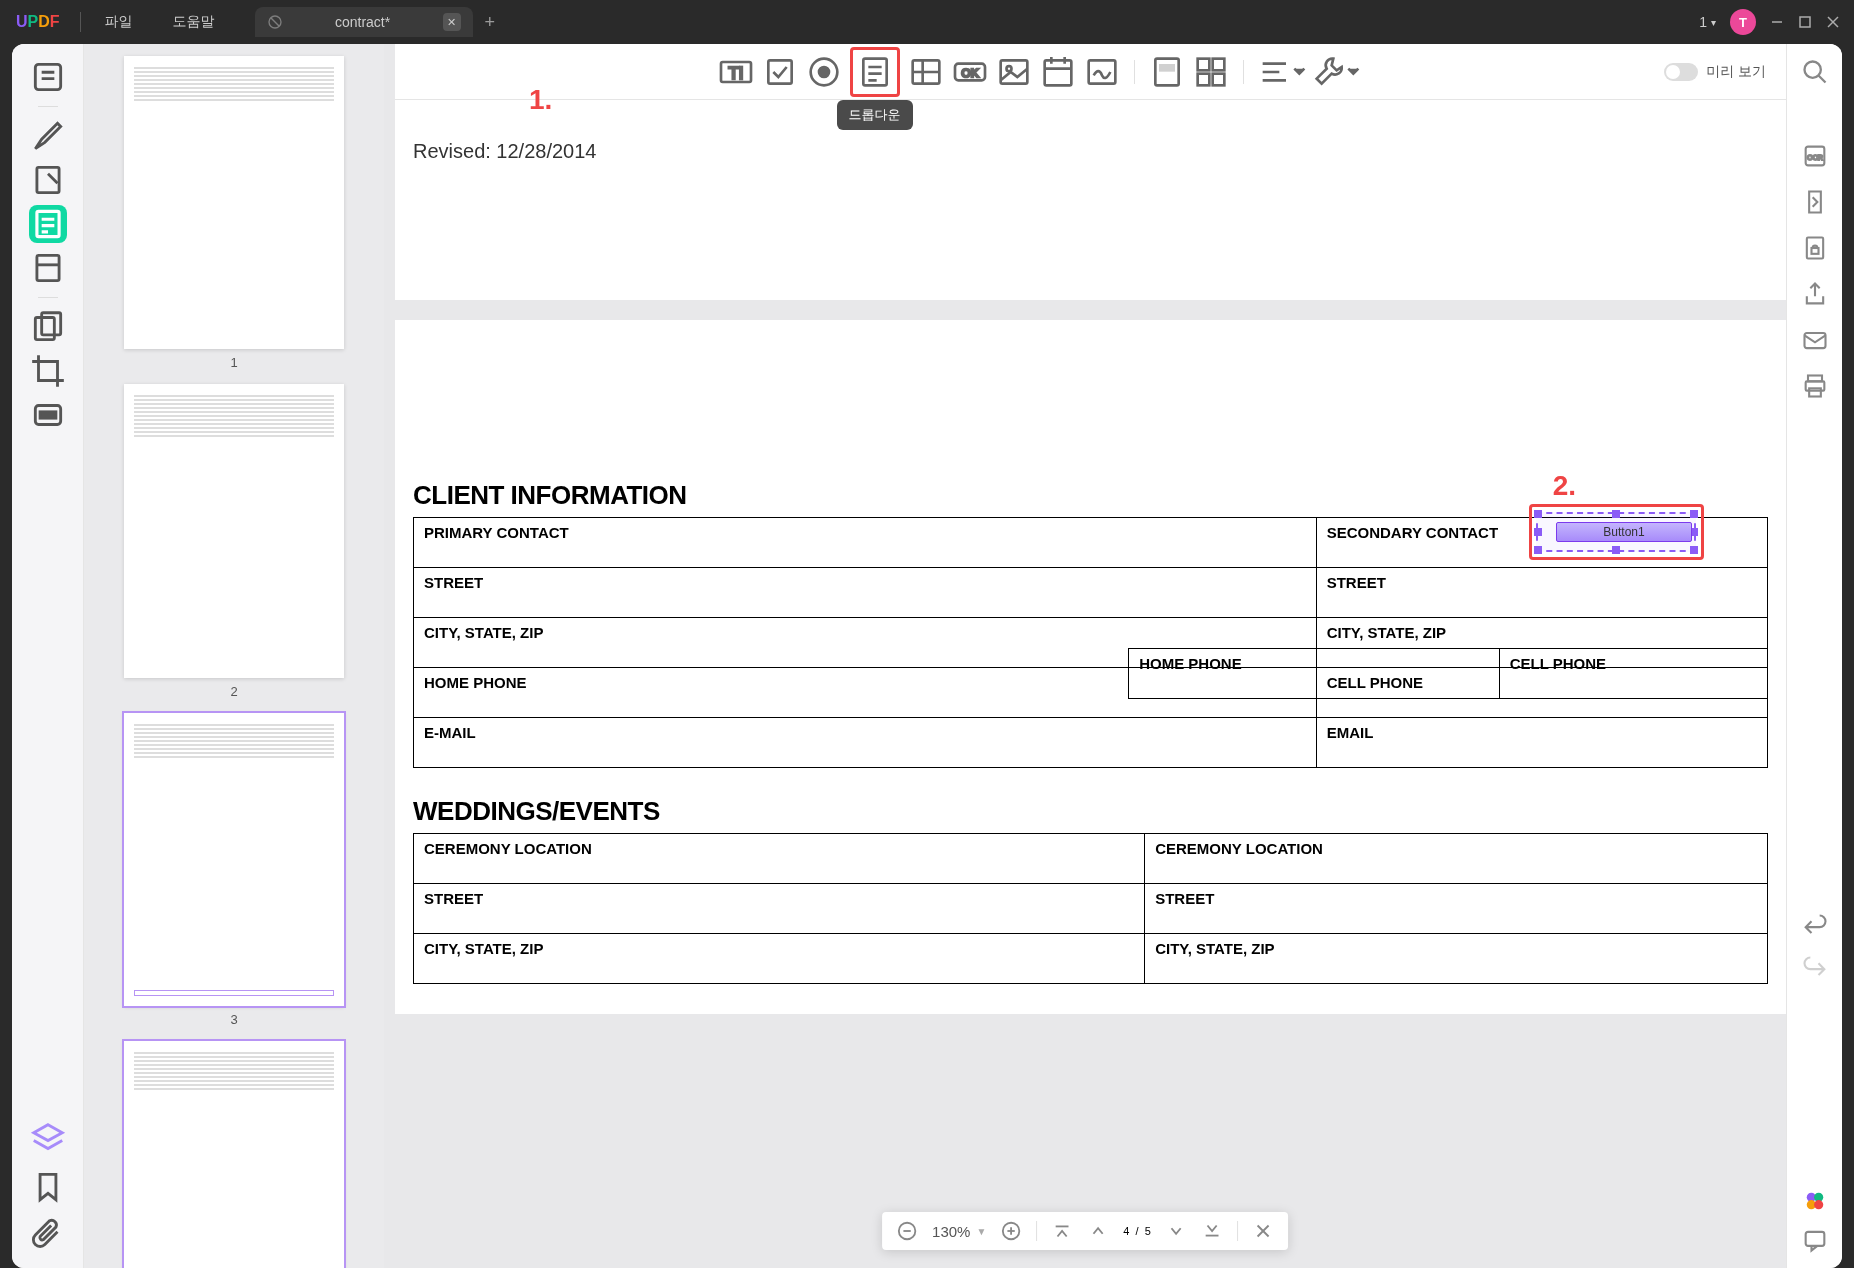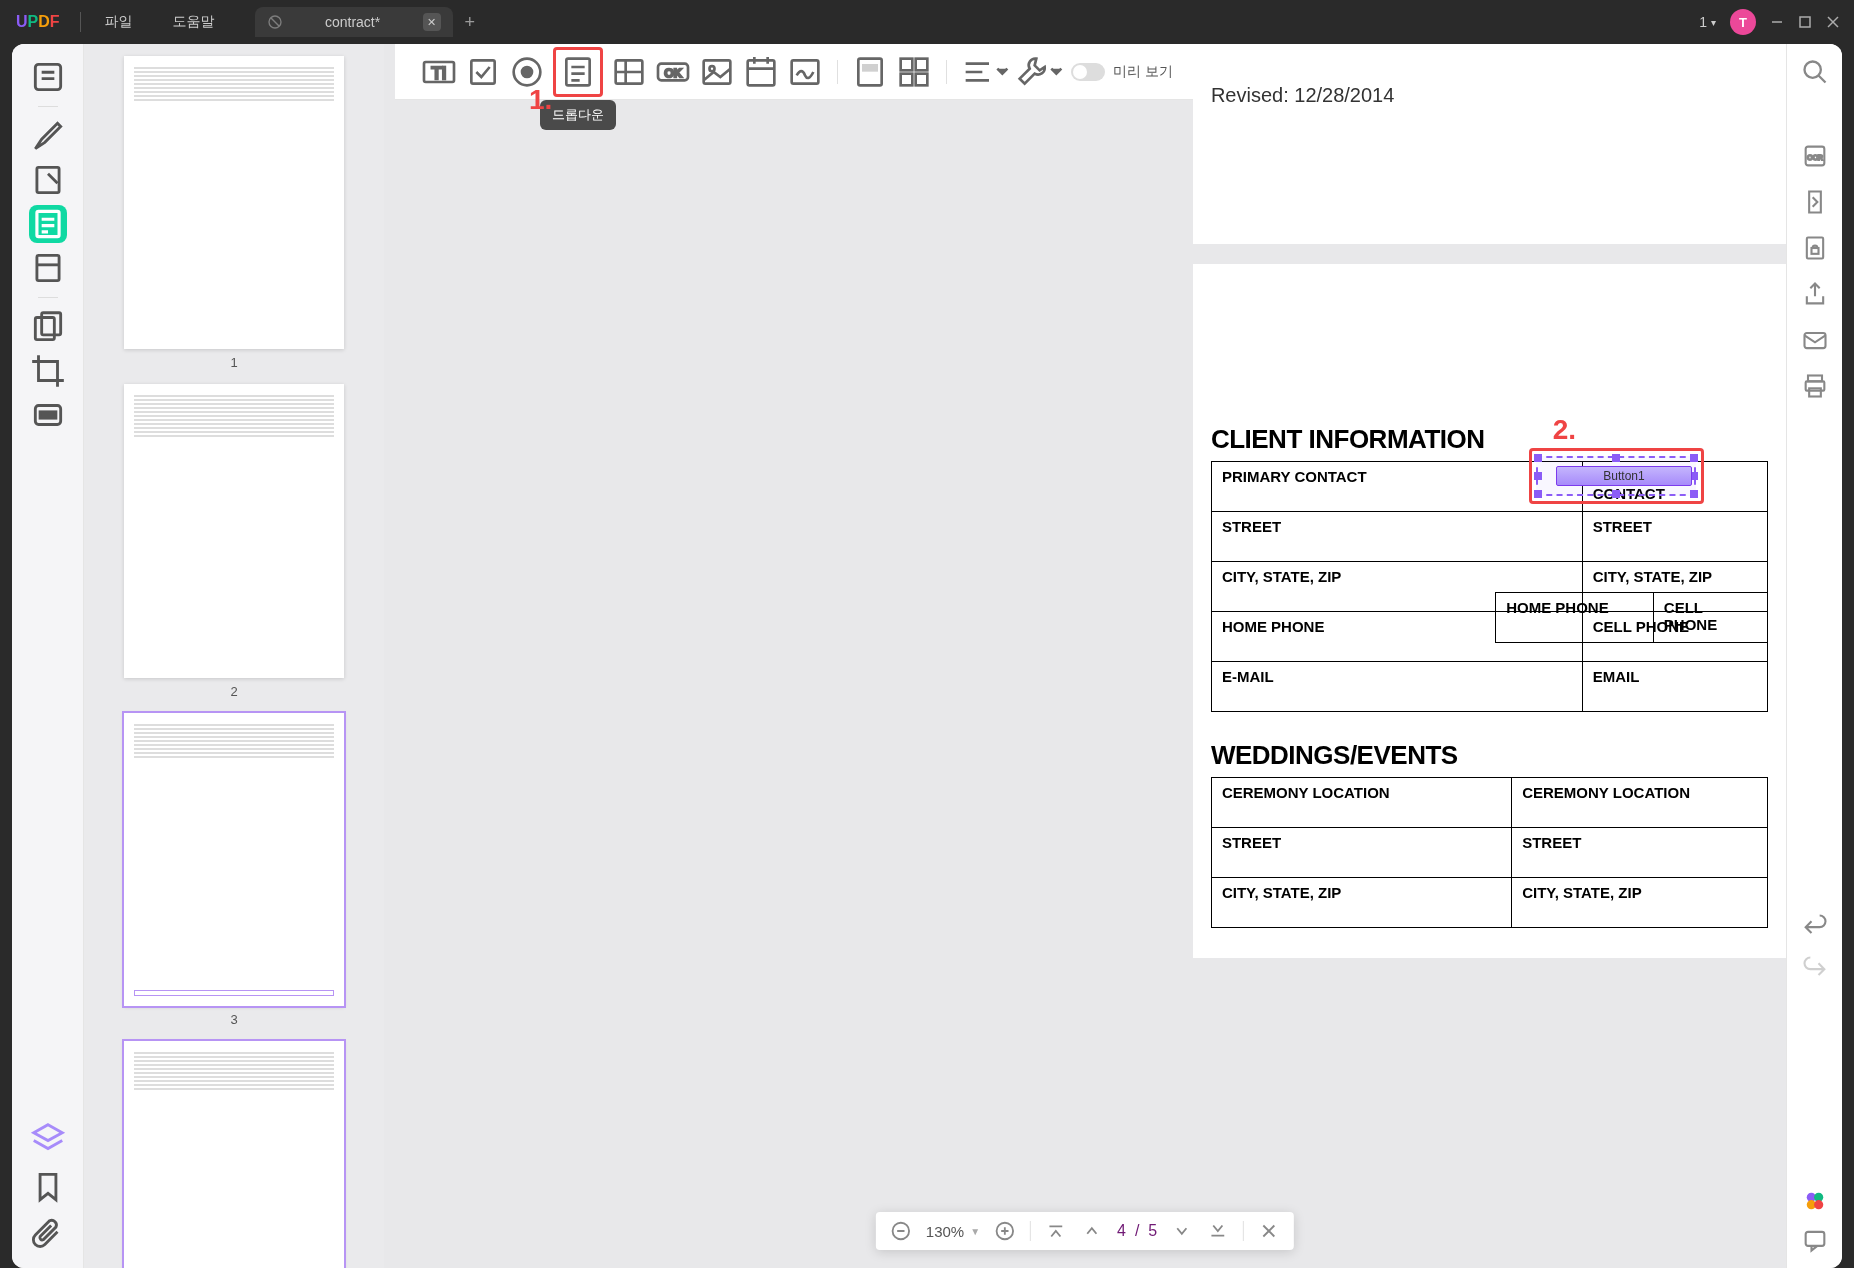--- a/index.html
+++ b/index.html
@@ -5,41 +5,41 @@
 * { margin: 0; padding: 0; box-sizing: border-box; }
 body { font-family: -apple-system, "Segoe UI", sans-serif; background: #2a2a2a; overflow: hidden; }
 .titlebar { height: 44px; background: #2a2a2a; display: flex; align-items: center; color: #ccc; }
 .logo { display: flex; align-items: center; padding: 0 16px; font-weight: bold; font-size: 16px; }
 .logo-u { color: #8b5cf6; }
 .logo-p { color: #10b981; }
 .logo-d { color: #f59e0b; }
 .logo-f { color: #ef4444; }
 .divider-v { width: 1px; height: 20px; background: #555; margin: 0 4px; }
 .menu-item { padding: 0 20px; font-size: 14px; cursor: pointer; }
-.tab { display: flex; align-items: center; background: #3a3a3a; border-radius: 8px 8px 0 0; padding: 6px 12px; margin-left: 20px; }
+.tab { display: flex; align-items: center; background: #3a3a3a; border-radius: 8px 8px 0 0; padding: 6px 12px; margin-left: 20px; gap: 10px; }
 .tab-icon { width: 16px; height: 16px; opacity: 0.6; }
 .tab-close { width: 18px; height: 18px; border-radius: 4px; background: #555; display: flex; align-items: center; justify-content: center; cursor: pointer; font-size: 11px; }
 .tab-add { margin-left: 12px; font-size: 18px; cursor: pointer; opacity: 0.7; }
 .tb-right { margin-left: auto; display: flex; align-items: center; gap: 14px; padding-right: 14px; }
 .tb-num { font-size: 14px; display: flex; align-items: center; gap: 4px; }
 .avatar { width: 26px; height: 26px; border-radius: 50%; background: #ec4899; color: #fff; display: flex; align-items: center; justify-content: center; font-size: 13px; font-weight: bold; }
 .winbtn { width: 14px; height: 14px; cursor: pointer; opacity: 0.8; }
 .app { display: flex; height: calc(100vh - 44px); background: #fff; border-radius: 12px; margin: 0 12px 12px 12px; overflow: hidden; }
 .leftbar { width: 72px; background: #f5f5f7; display: flex; flex-direction: column; align-items: center; padding-top: 14px; gap: 6px; border-right: 1px solid #e5e5e5; }
 .lb-btn { width: 38px; height: 38px; border-radius: 8px; display: flex; align-items: center; justify-content: center; cursor: pointer; color: #555; }
 .lb-btn.active { background: #10d9a3; color: #fff; }
 .lb-sep { width: 20px; height: 1px; background: #ddd; margin: 4px 0; }
 .lb-bottom { margin-top: auto; margin-bottom: 14px; display: flex; flex-direction: column; gap: 10px; align-items: center; }
 .thumbs { width: 300px; background: #eaeaec; overflow-y: auto; padding: 12px 40px; }
 .thumb { background: #fff; box-shadow: 0 1px 4px rgba(0,0,0,0.15); margin-bottom: 6px; display: flex; flex-direction: column; font-size: 4px; padding: 10px; color: #999; line-height: 1.5; aspect-ratio: 3/4; }
 .thumb.sel { outline: 2px solid #b794f4; }
 .thumb-num { text-align: center; font-size: 13px; color: #555; margin-bottom: 14px; }
 .thumb .tline { height: 2px; background: #ddd; margin: 1px 0; }
 .thumb .tbox { border: 0.5px solid #b794f4; height: 6px; margin-top: 2px; }
-.main { flex: 1; display: flex; background: #e8e8ea; position: relative; padding-left: 11px; }
+.main { flex: 1; display: flex; flex-direction: column; background: #e8e8ea; position: relative; padding-left: 11px; }
 .toolbar { height: 56px; background: #fff; display: flex; align-items: center; justify-content: center; gap: 4px; border-bottom: 1px solid #e5e5e5; padding: 0 20px; }
 .tbtn { width: 40px; height: 40px; display: flex; align-items: center; justify-content: center; cursor: pointer; border-radius: 6px; color: #666; position: relative; }
 .tsep { width: 1px; height: 24px; background: #e0e0e0; margin: 0 8px; }
 .tooltip { position: absolute; top: 48px; background: #4a4a4a; color: #fff; padding: 6px 12px; border-radius: 6px; font-size: 13px; white-space: nowrap; z-index: 10; }
 .preview-toggle { display: flex; align-items: center; gap: 8px; margin-left: auto; font-size: 14px; color: #555; }
 .toggle { width: 34px; height: 18px; background: #ddd; border-radius: 9px; position: relative; cursor: pointer; }
 .toggle::after { content: ''; position: absolute; width: 14px; height: 14px; background: #fff; border-radius: 50%; top: 2px; left: 2px; }
 .doc-area { flex: 1; overflow: auto; padding: 0; position: relative; }
 .page { background: #fff; margin: 0 0 20px 0; padding: 30px 18px; min-height: 200px; }
 .revised { font-size: 20px; color: #333; margin-bottom: 10px; }
@@ -51,21 +51,21 @@
 .handle { position: absolute; width: 8px; height: 8px; background: #8b5cf6; }
 .annot { position: absolute; color: #ef4444; font-size: 28px; font-weight: 600; z-index: 5; }
 .annot-box { position: absolute; border: 3px solid #ef4444; border-radius: 4px; z-index: 4; pointer-events: none; }
 .rightbar { width: 56px; background: #fff; border-left: 1px solid #e5e5e5; display: flex; flex-direction: column; align-items: center; padding-top: 14px; gap: 18px; }
 .rb-btn { width: 28px; height: 28px; display: flex; align-items: center; justify-content: center; cursor: pointer; color: #888; }
 .rb-bottom { margin-top: auto; margin-bottom: 14px; display: flex; flex-direction: column; gap: 14px; align-items: center; }
 .rb-logo { width: 22px; height: 22px; }
 .nav { position: absolute; bottom: 18px; left: 50%; transform: translateX(-50%); background: #fff; border-radius: 4px; box-shadow: 0 2px 12px rgba(0,0,0,0.15); display: flex; align-items: center; padding: 8px 14px; gap: 14px; z-index: 20; }
 .nav-btn { width: 22px; height: 22px; cursor: pointer; color: #888; display: flex; align-items: center; justify-content: center; }
 .nav-zoom { font-size: 15px; color: #555; display: flex; align-items: center; gap: 6px; }
-.nav-page { font-size: 16px; color: #701a75; }
+.nav-page { font-size: 11px; color: #000000; }
 .nav-sep { width: 1px; height: 20px; background: #e0e0e0; }
 svg { width: 100%; height: 100%; }
 </style>
 </head>
 <body>
 
 <div class="titlebar">
   <div class="logo">
     <span class="logo-u">U</span>
       <span class="logo-p">P</span>

